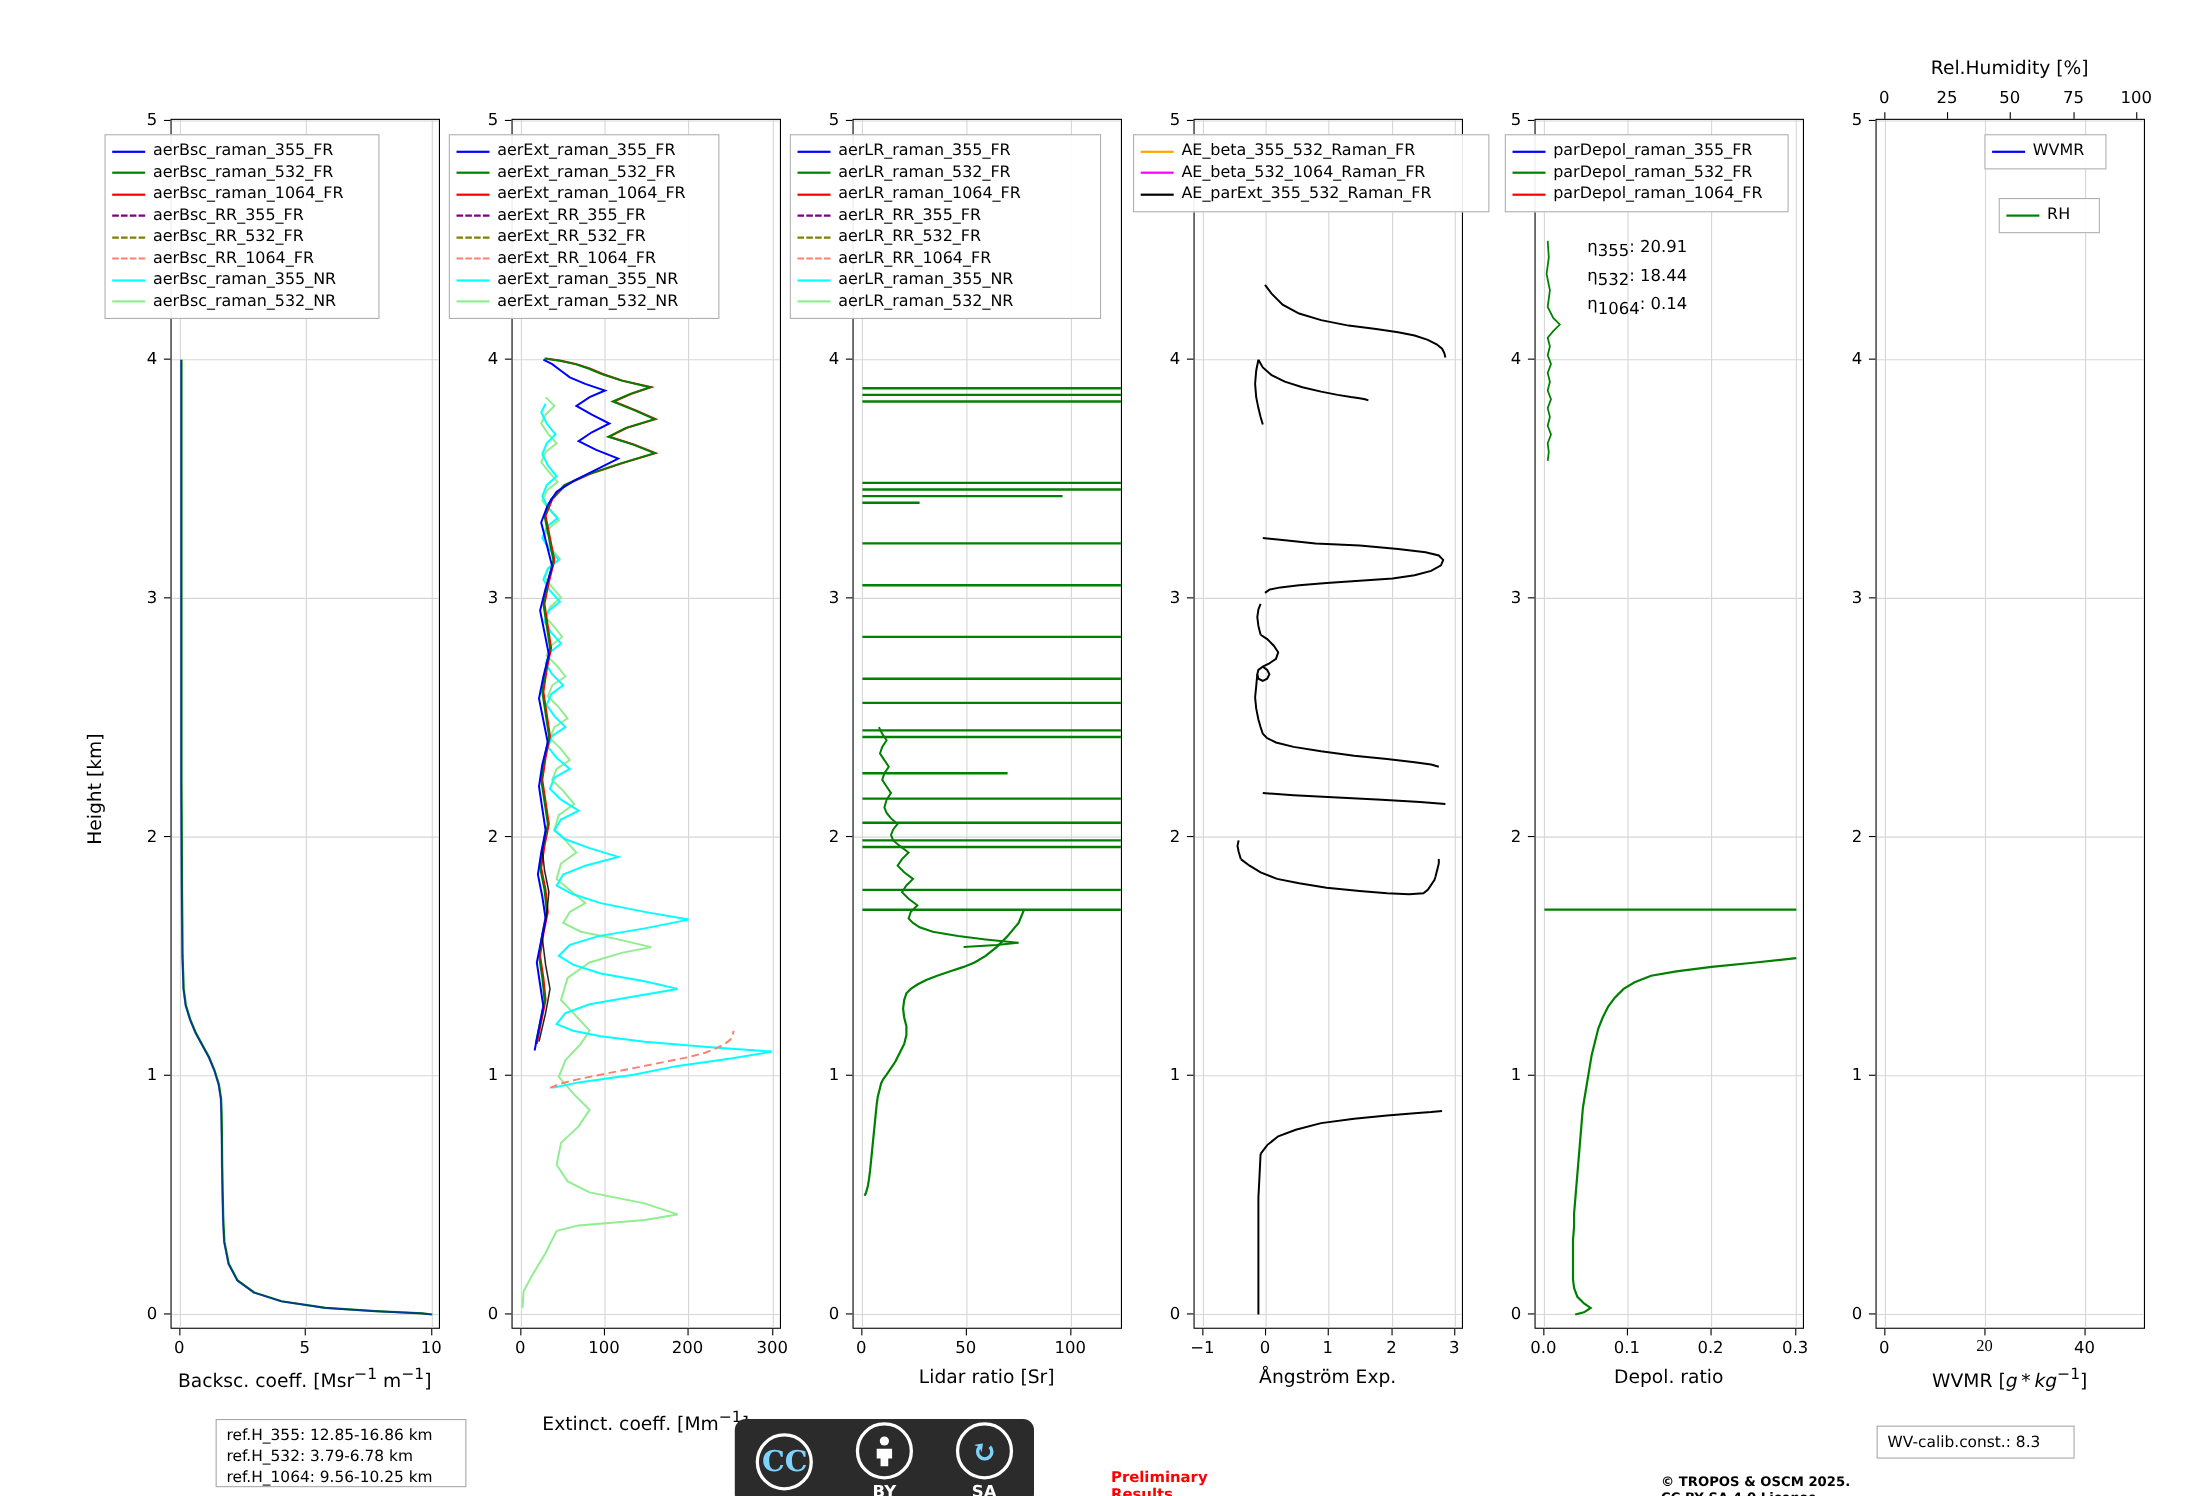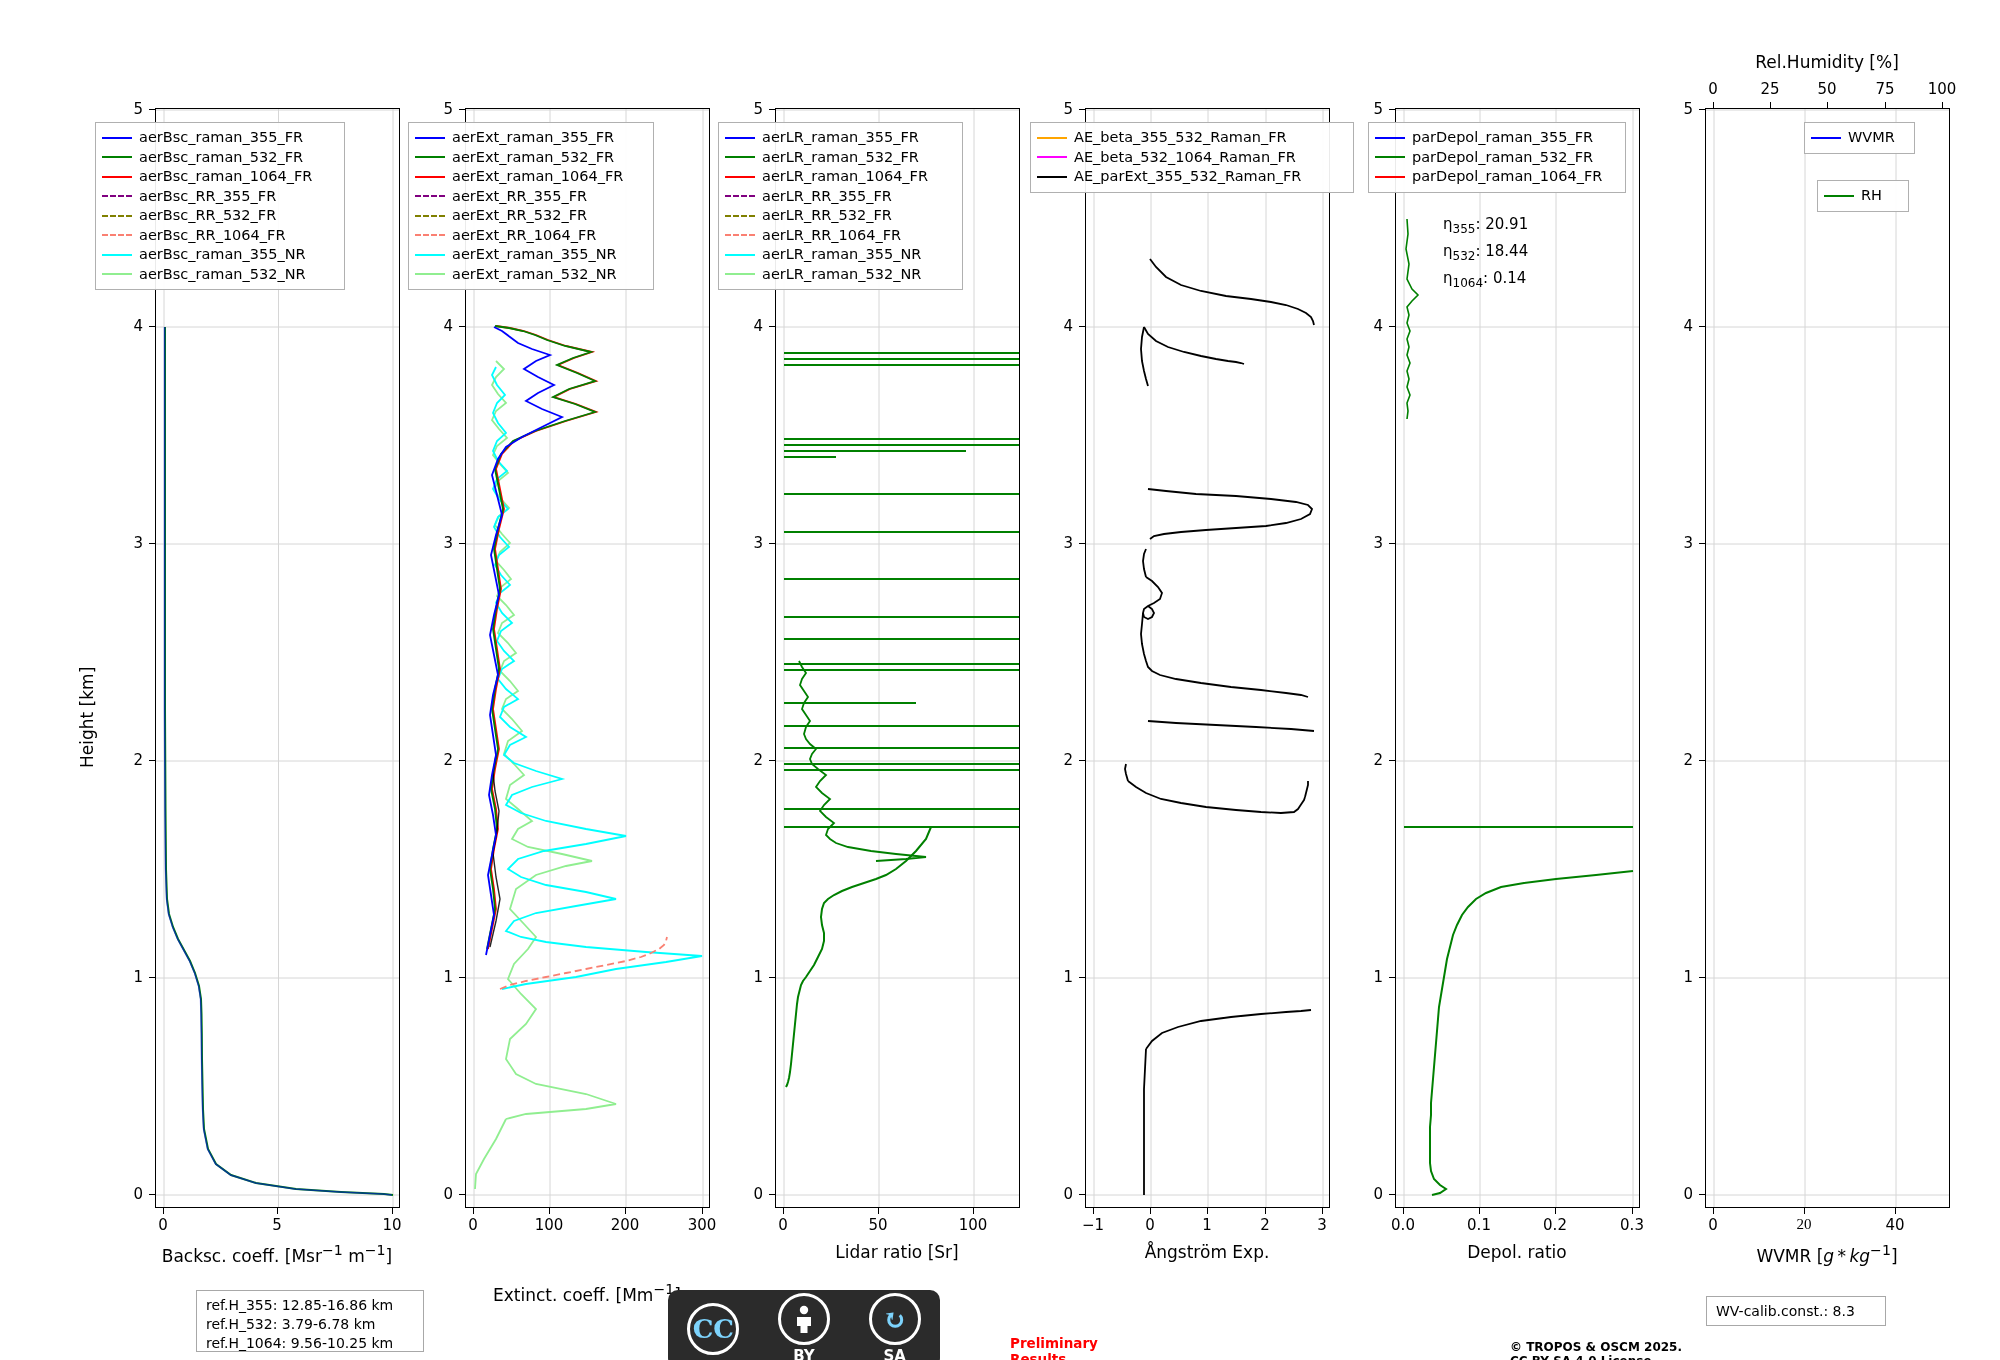--- a/index.html
+++ b/index.html
@@ -129,21 +129,21 @@
     box-sizing: border-box;
     white-space: pre;
   }
   .eta-box {
     position: absolute;
     font-size: 15px;
     line-height: 22px;
     z-index: 31;
     white-space: nowrap;
   }
-  .eta-box sub { font-size: 12px; }
+  .eta-box sub { font-size: 15px; }
   .prelim {
     position: absolute;
     color: #ff0000;
     font-size: 13.5px;
     line-height: 16px;
     font-weight: bold;
     white-space: pre;
   }
   .credit {
     position: absolute;
@@ -459,21 +459,21 @@
     <div class="tick-h" style="left:-6px; top:1px;"></div>
     <div class="ticklabel-y" style="left:-38px; width:26px; top:1086px;">0</div>
     <div class="ticklabel-y" style="left:-38px; width:26px; top:869px;">1</div>
     <div class="ticklabel-y" style="left:-38px; width:26px; top:652px;">2</div>
     <div class="ticklabel-y" style="left:-38px; width:26px; top:435px;">3</div>
     <div class="ticklabel-y" style="left:-38px; width:26px; top:218px;">4</div>
     <div class="ticklabel-y" style="left:-38px; width:26px; top:1px;">5</div>
     <div class="axis-xlabel" style="left:122px; top:1134px;">Lidar ratio [Sr]</div>
   </div>
 
-  <div class="legend" id="legend-lr" style="left:718px; top:122px; width:245px;">
+  <div class="legend" id="legend-lr" style="left:718px; top:122px; width:283px;">
     <div class="legend-row">
         <span class="legend-swatch" style="border-top:2px solid #0000ff;"></span>
         <span class="legend-label">aerLR_raman_355_FR</span>
       </div>
     <div class="legend-row">
         <span class="legend-swatch" style="border-top:2px solid #008000;"></span>
         <span class="legend-label">aerLR_raman_532_FR</span>
       </div>
     <div class="legend-row">
         <span class="legend-swatch" style="border-top:2px solid #ff0000;"></span>

